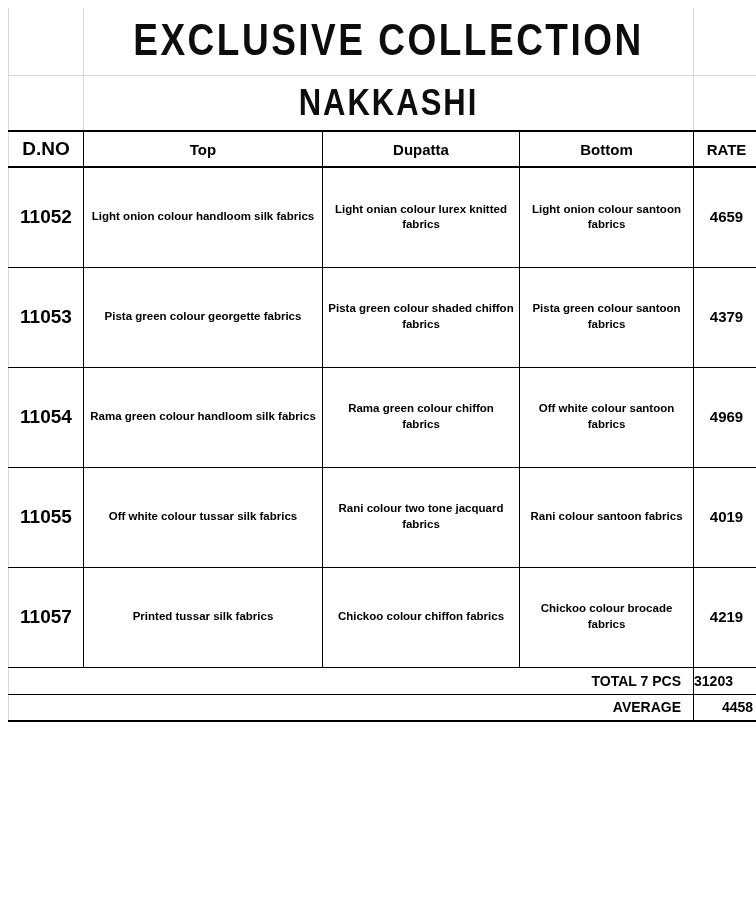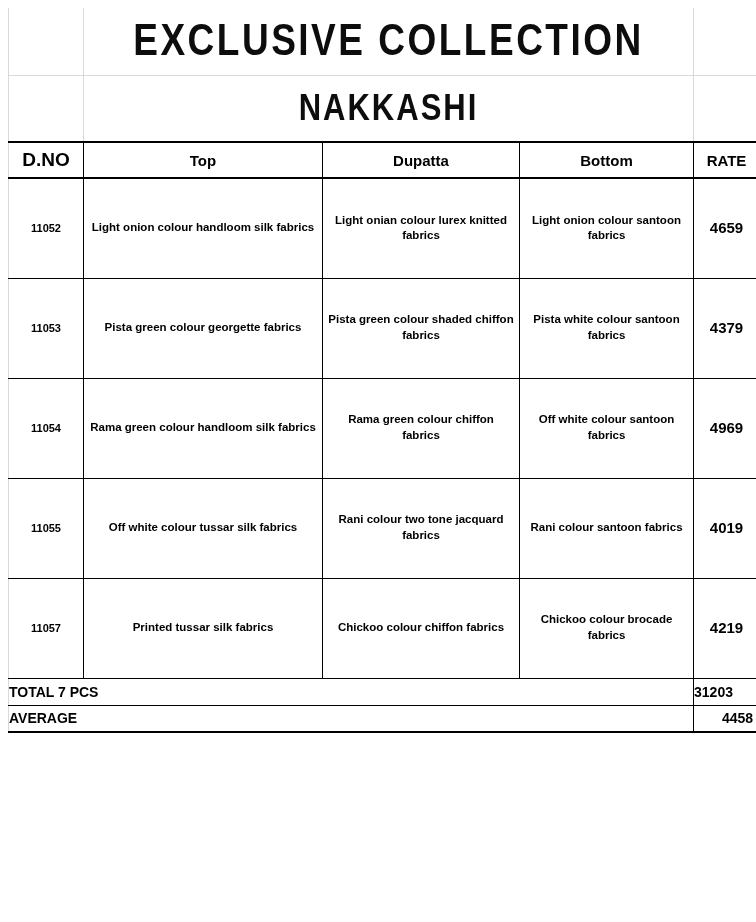--- a/index.html
+++ b/index.html
@@ -43,21 +43,21 @@
     box-sizing: border-box;
   }
 
   
   .title-row td {
     border-right: 1px solid #d9d9d9;
     border-bottom: 1px solid #d9d9d9;
     height: 67px;
   }
   .title-row td.first { border-left: 1px solid #d9d9d9; }
-  .title-row.second td { height: 67px; border-bottom: none; }
+  .title-row.second td { height: 56px; border-bottom: none; }
 
   .deco {
     font-family: "Liberation Sans", sans-serif;
     font-weight: bold;
     color: #0d0d0d;
     letter-spacing: 1px;
     transform: scaleY(1.18);
     display: inline-block;
     white-space: nowrap;
   }
@@ -90,21 +90,21 @@
     border-bottom: 1px solid #000000;
     border-right: 1px solid #000000;
     padding: 2px 5px;
     line-height: 1.35;
   }
   .body-row td.first {
     border-left: 1px solid #d9d9d9;
     border-right: 1px solid #000000;
   }
   .body-row td.dno {
-    font-size: 11px;
+    font-size: 19px;
     font-weight: bold;
   }
   .body-row td.desc {
     font-size: 11.5px;
     font-weight: bold;
   }
   .body-row td.rate {
     font-size: 15px;
     font-weight: bold;
   }
@@ -112,21 +112,21 @@
   
   .foot-row td {
     height: 27px;
     font-size: 14px;
     font-weight: bold;
     border-bottom: 1px solid #000000;
     border-right: 1px solid #000000;
   }
   .foot-row td.first { border-left: 1px solid #d9d9d9; }
   .foot-row.last td { border-bottom: 2px solid #000000; }
-  .foot-row td.label { text-align: left; padding-right: 12px; }
+  .foot-row td.label { text-align: right; padding-right: 12px; }
   .foot-row td.val-center { text-align: left; }
   .foot-row td.val-right { text-align: right; padding-right: 6px; }
 </style>
 </head>
 <body>
 
 <div class="sheet">
   <table class="grid">
     <colgroup>
       <col class="c-dno">
@@ -166,21 +166,21 @@
         <td class="desc">Light onion colour handloom silk fabrics</td>
         <td class="desc">Light onian colour lurex knitted fabrics</td>
         <td class="desc">Light onion colour santoon fabrics</td>
         <td class="rate">4659</td>
       </tr>
 
       <tr class="body-row">
         <td class="first dno">11053</td>
         <td class="desc">Pista green colour georgette fabrics</td>
         <td class="desc">Pista green colour shaded chiffon fabrics</td>
-        <td class="desc">Pista white colour santoon fabrics</td>
+        <td class="desc">Pista green colour santoon fabrics</td>
         <td class="rate">4379</td>
       </tr>
 
       <tr class="body-row">
         <td class="first dno">11054</td>
         <td class="desc">Rama green colour handloom silk fabrics</td>
         <td class="desc">Rama green colour chiffon fabrics</td>
         <td class="desc">Off white colour santoon fabrics</td>
         <td class="rate">4969</td>
       </tr>

